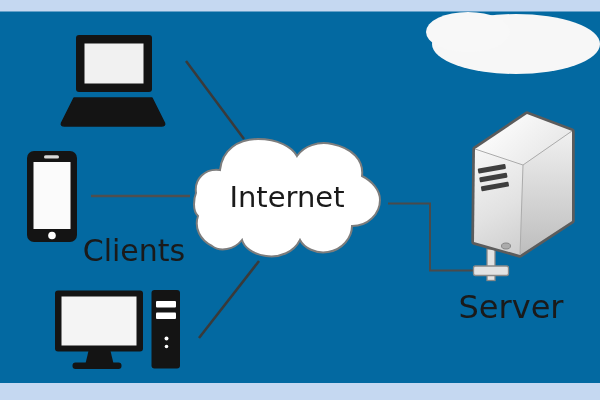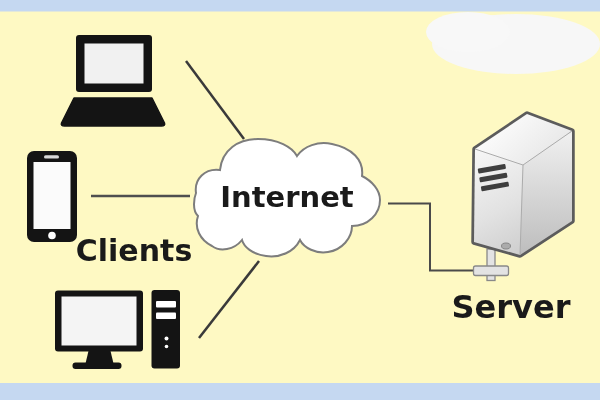--- a/index.html
+++ b/index.html
@@ -1,18 +1,18 @@
 <!DOCTYPE html>
 <html><head>
 <meta charset="utf-8">
 <style>
   html,body{margin:0;padding:0;background:#ffffff;}
   #stage{
     position:relative;width:600px;height:400px;overflow:hidden;
-    background:#fef9c3;font-family:"DejaVu Sans", sans-serif;font-weight:bold;
+    background:#0369a1;font-family:"DejaVu Sans", sans-serif;
   }
   svg{position:absolute;left:0;top:0;}
   .diagram-label{font-family:"DejaVu Sans", sans-serif;fill:#1a1a1a;}
 </style>
 </head>
 <body>
 
 <div id="stage">
   <svg width="600" height="400" viewBox="0 0 600 400">
     <defs>

